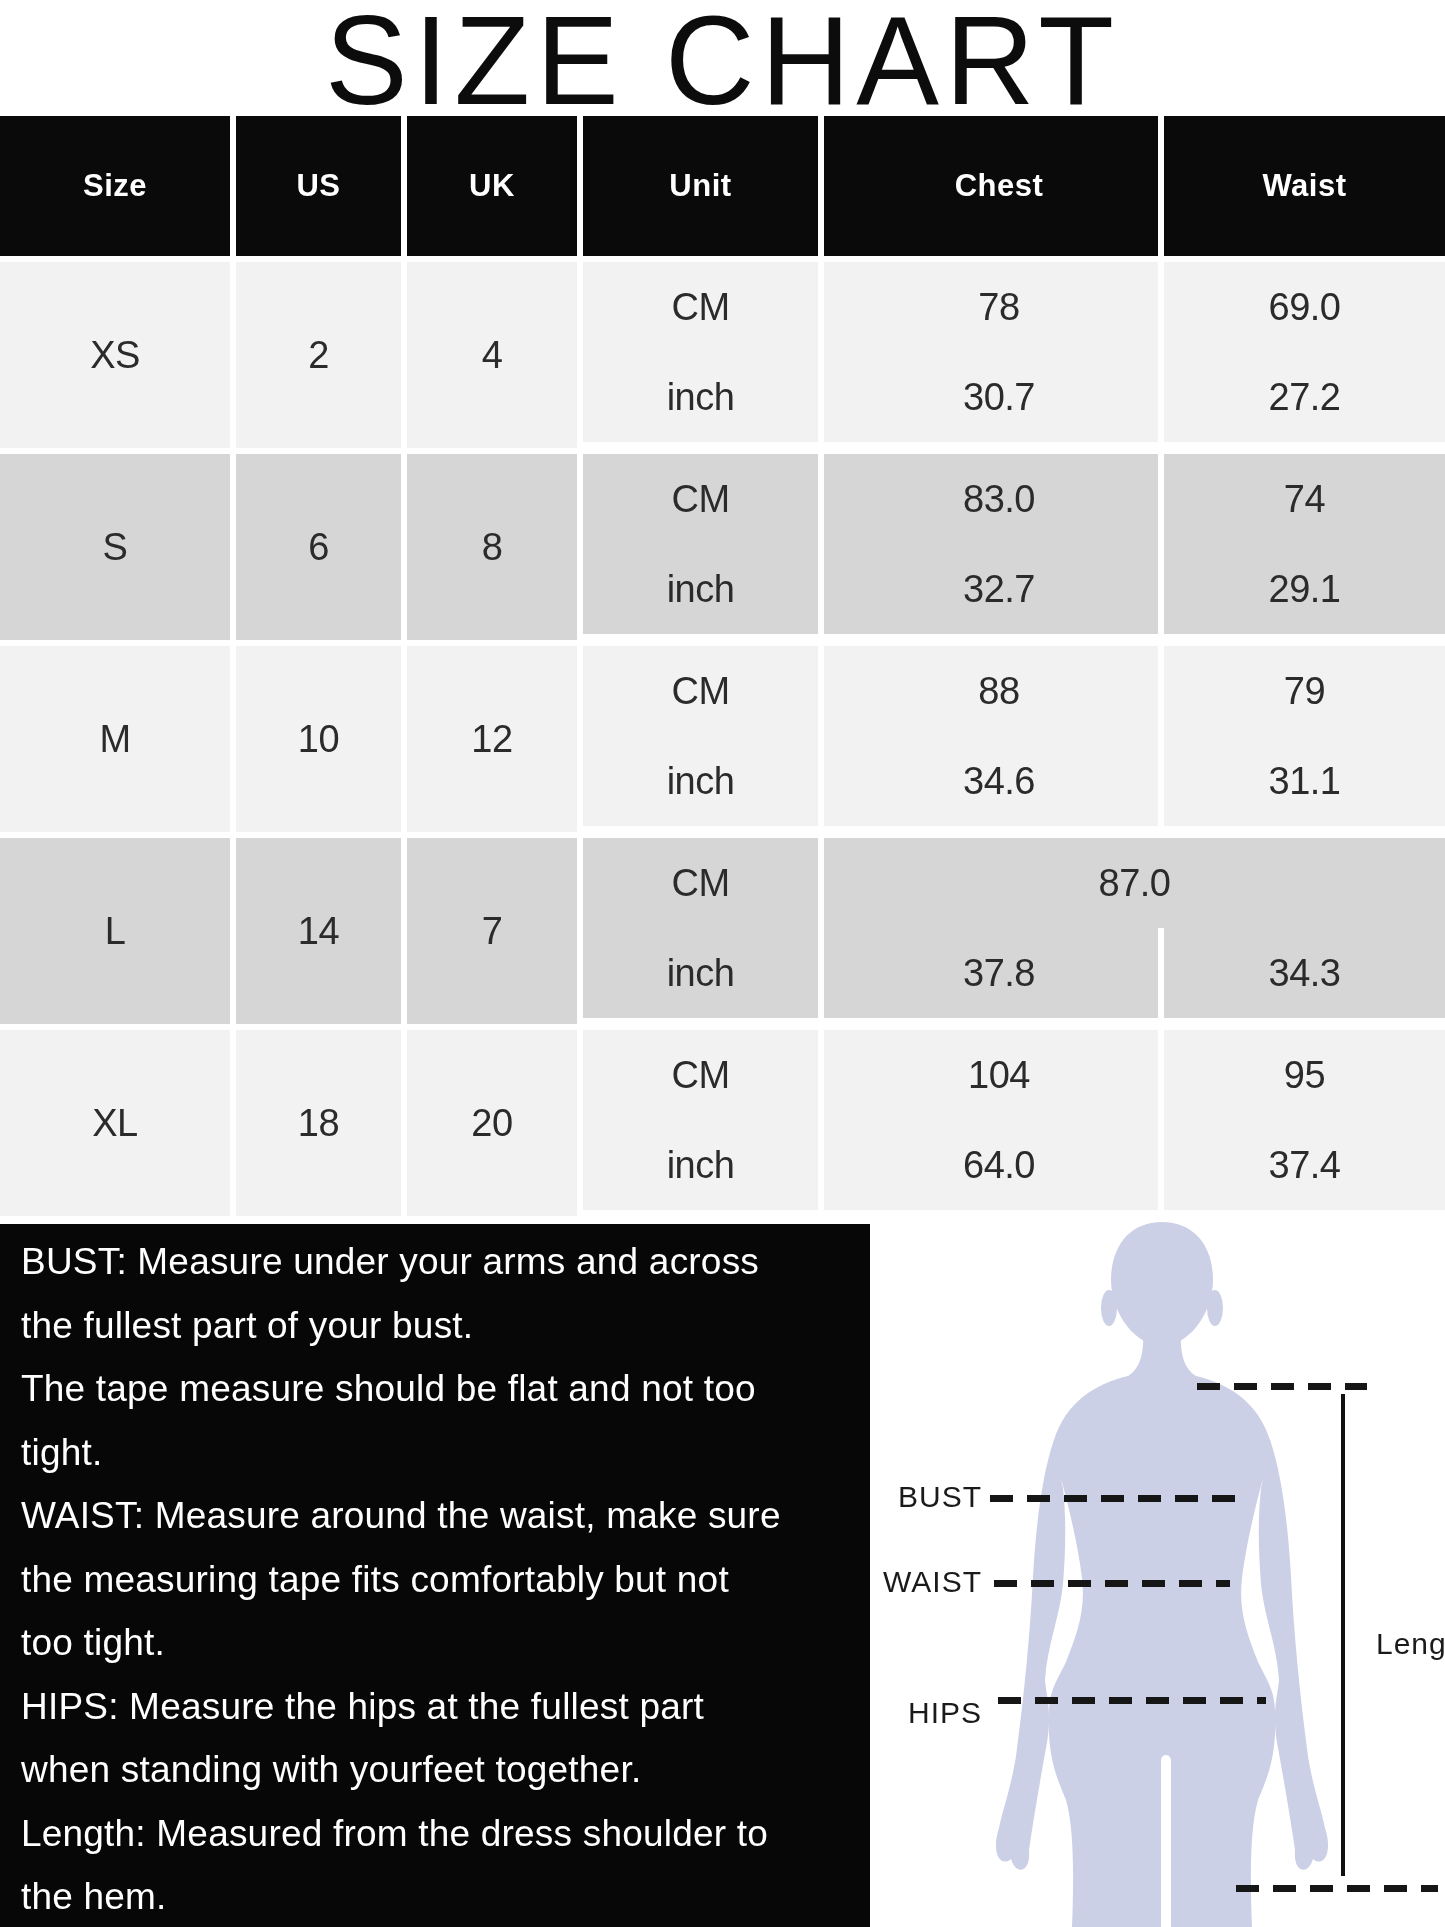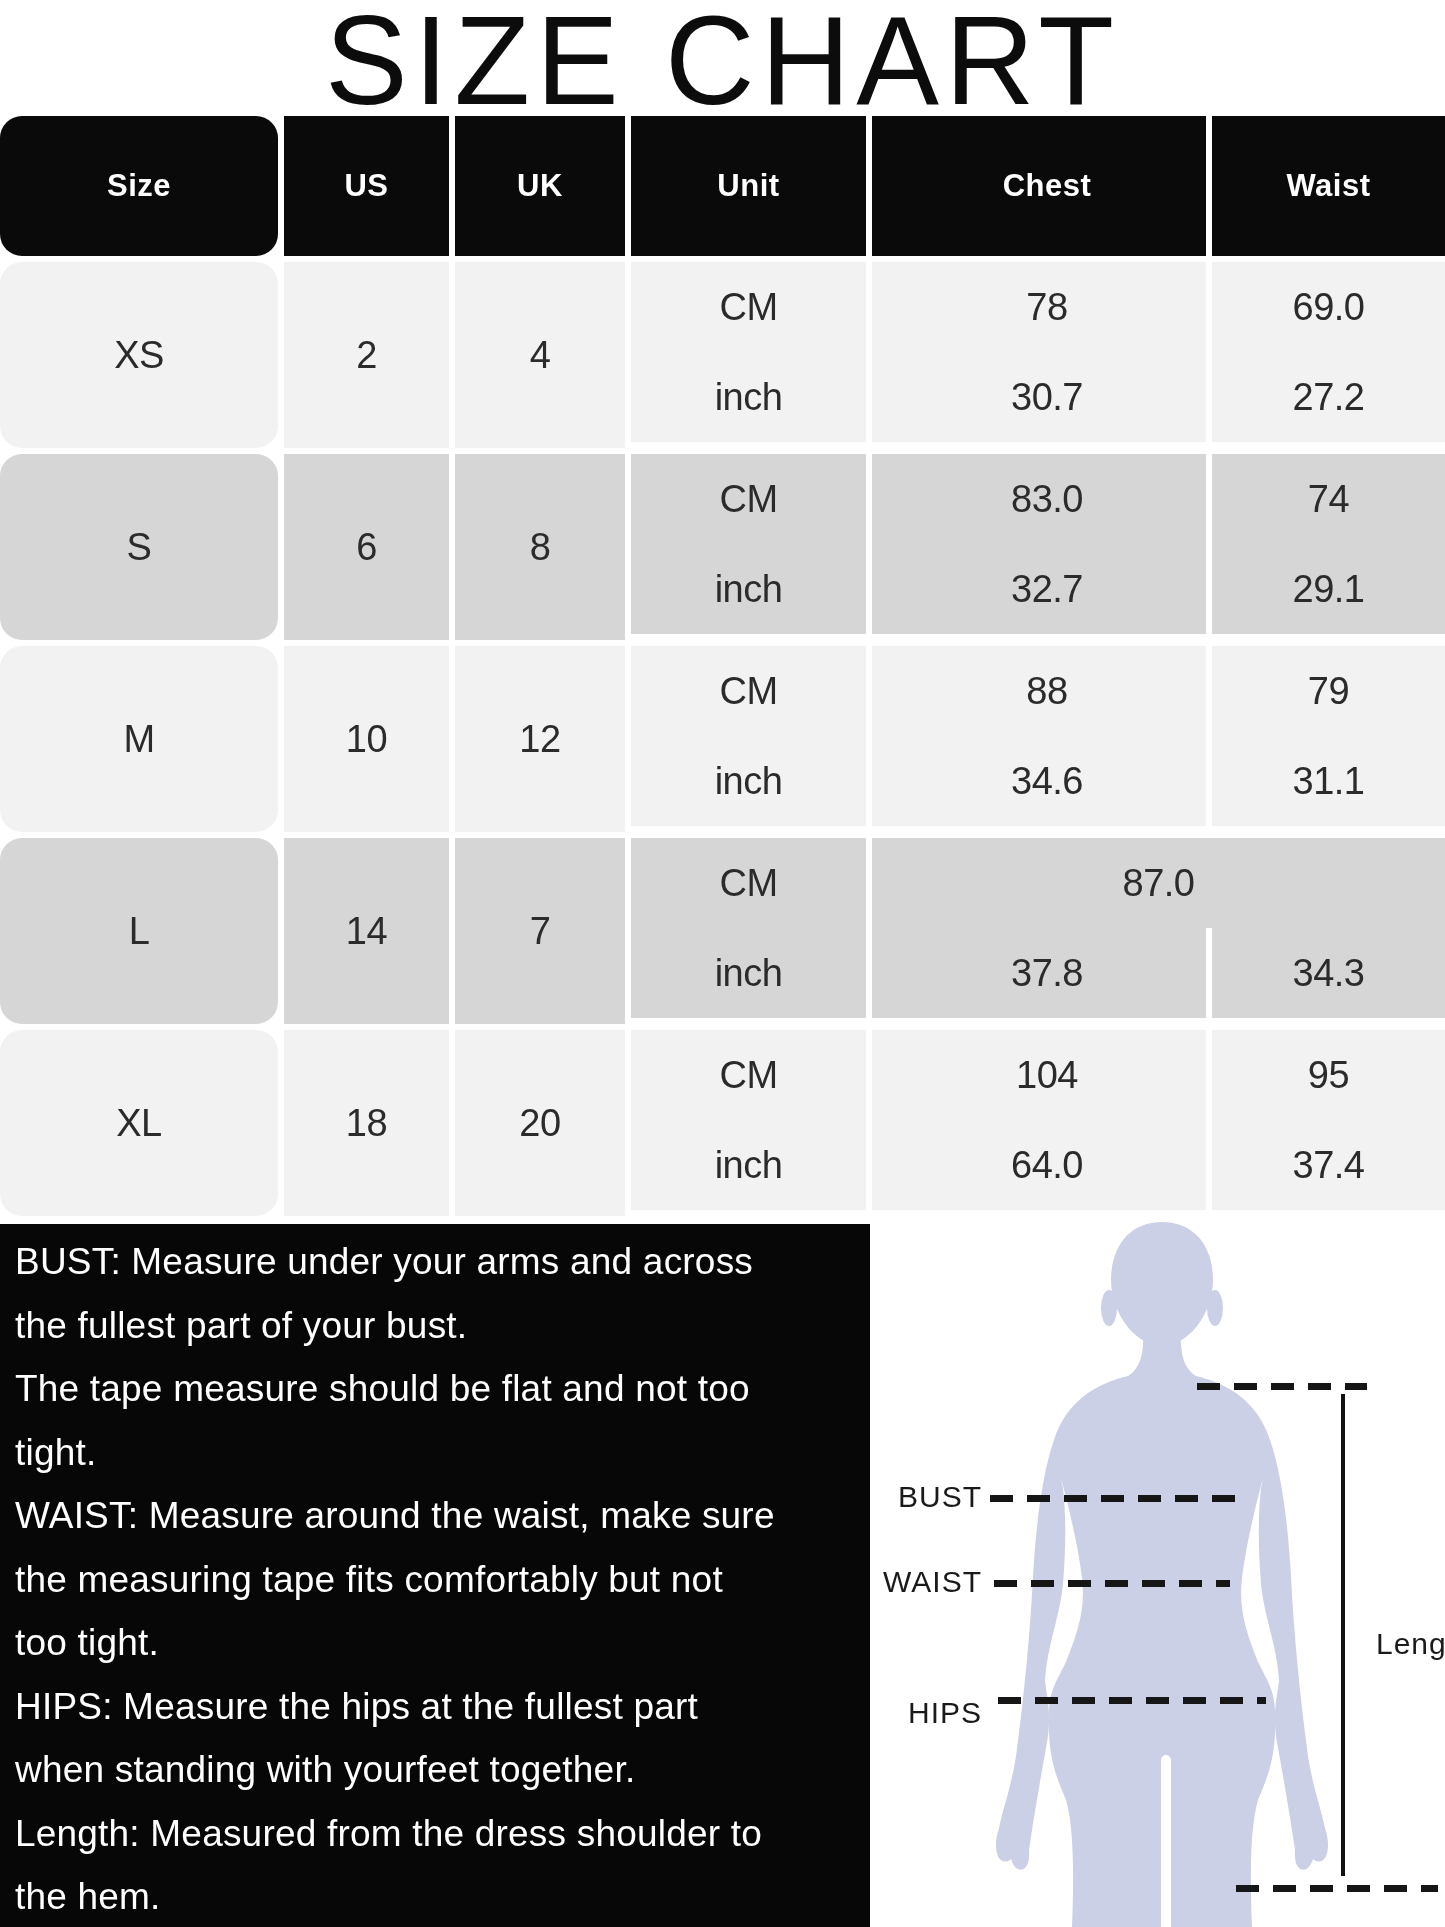--- a/index.html
+++ b/index.html
@@ -19,42 +19,42 @@
     transform:scaleY(1.02);transform-origin:top center;
   }
   
   .size-table{position:absolute;top:116px;left:0;width:1445px;}
   .thead{display:flex;gap:6px;height:140px;}
   .th{
     background:var(--header-bg,#0a0a0a);color:#ffffff;
     display:flex;align-items:center;justify-content:center;
     font-size:31px;font-weight:700;letter-spacing:.5px;
   }
-  .c-size{width:278px;flex:none;border-radius:22px;}
+  .c-size{width:230px;flex:none;}
   .c-us{width:165px;flex:none;}
   .c-uk{width:170px;flex:none;}
   .c-unit{width:235px;flex:none;}
   .c-chest{width:318px;flex:none;padding-left:16px;}
   .c-waist{flex:1;}
   .tbody{margin-top:6px;display:flex;flex-direction:column;gap:6px;}
   .group{display:flex;gap:6px;height:186px;}
   .group .cell{
     display:flex;align-items:center;justify-content:center;
     font-size:38px;font-weight:400;color:#2b2b2b;letter-spacing:-.5px;
   }
   .g-light .cell{background:var(--row-light,#f2f2f2);}
   .g-dark  .cell{background:var(--row-dark,#d6d6d6);}
   .sub{flex:1;display:flex;flex-direction:column;gap:0;}
   .subrow{display:flex;gap:6px;height:90px;}
   
   .info-box{
     position:absolute;left:0;top:1224px;width:870px;height:703px;
     background:var(--info-bg,#070707);color:#ffffff;
     font-size:37px;line-height:63.5px;font-weight:400;
-    padding:6px 8px 0 15px;box-sizing:border-box;
+    padding:6px 8px 0 21px;box-sizing:border-box;
     white-space:pre-line;letter-spacing:.2px;
   }
   
   .figure-svg{position:absolute;left:870px;top:1216px;width:575px;height:711px;}
   .diagram-label{
     position:absolute;font-size:30px;color:#1a1a1a;
     letter-spacing:1px;font-weight:400;
   }
   .lbl-right{width:170px;text-align:right;left:812px;}
   .dash{

